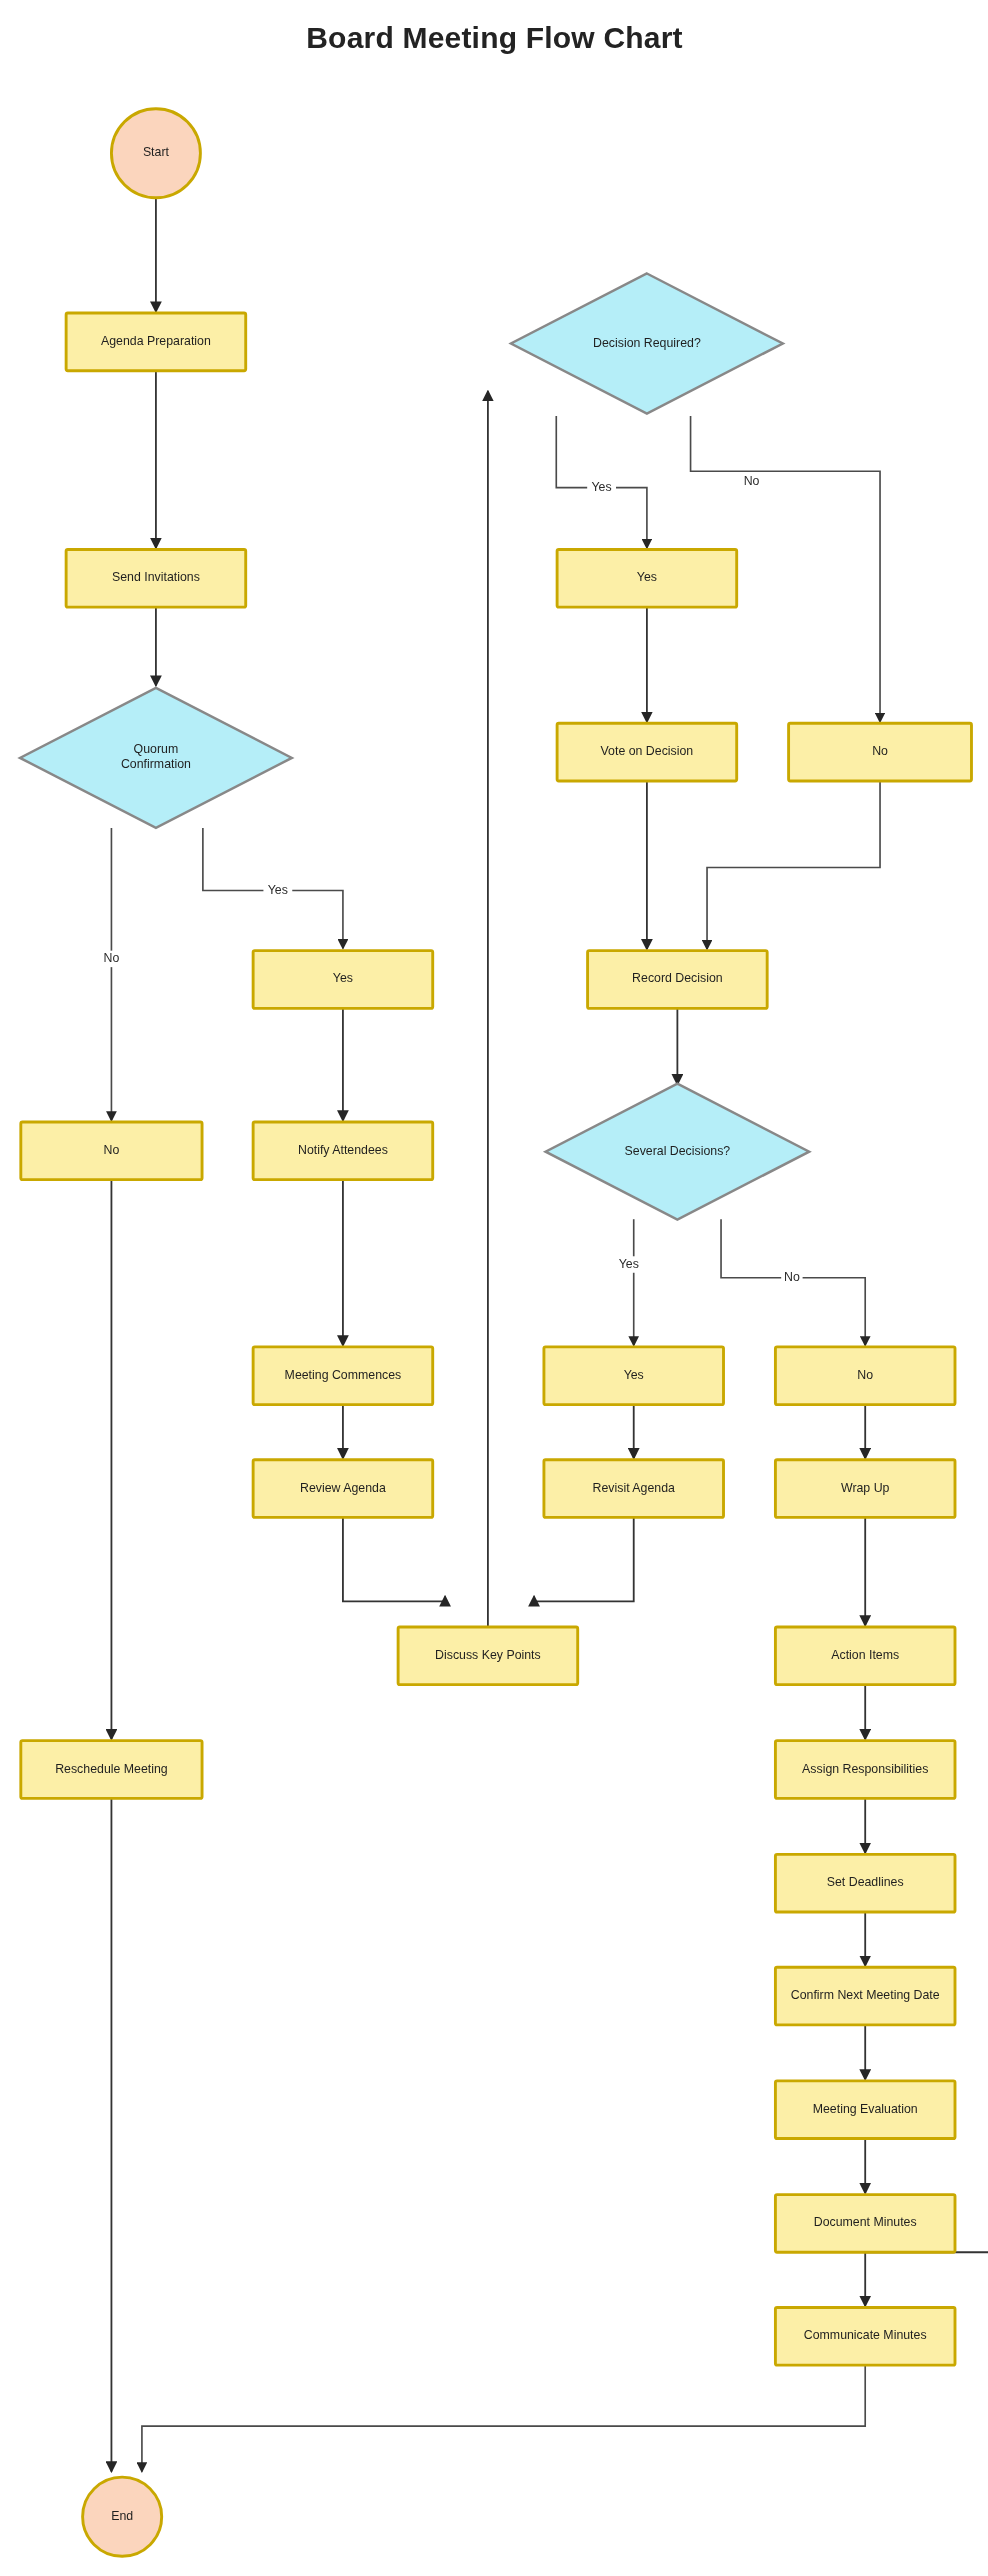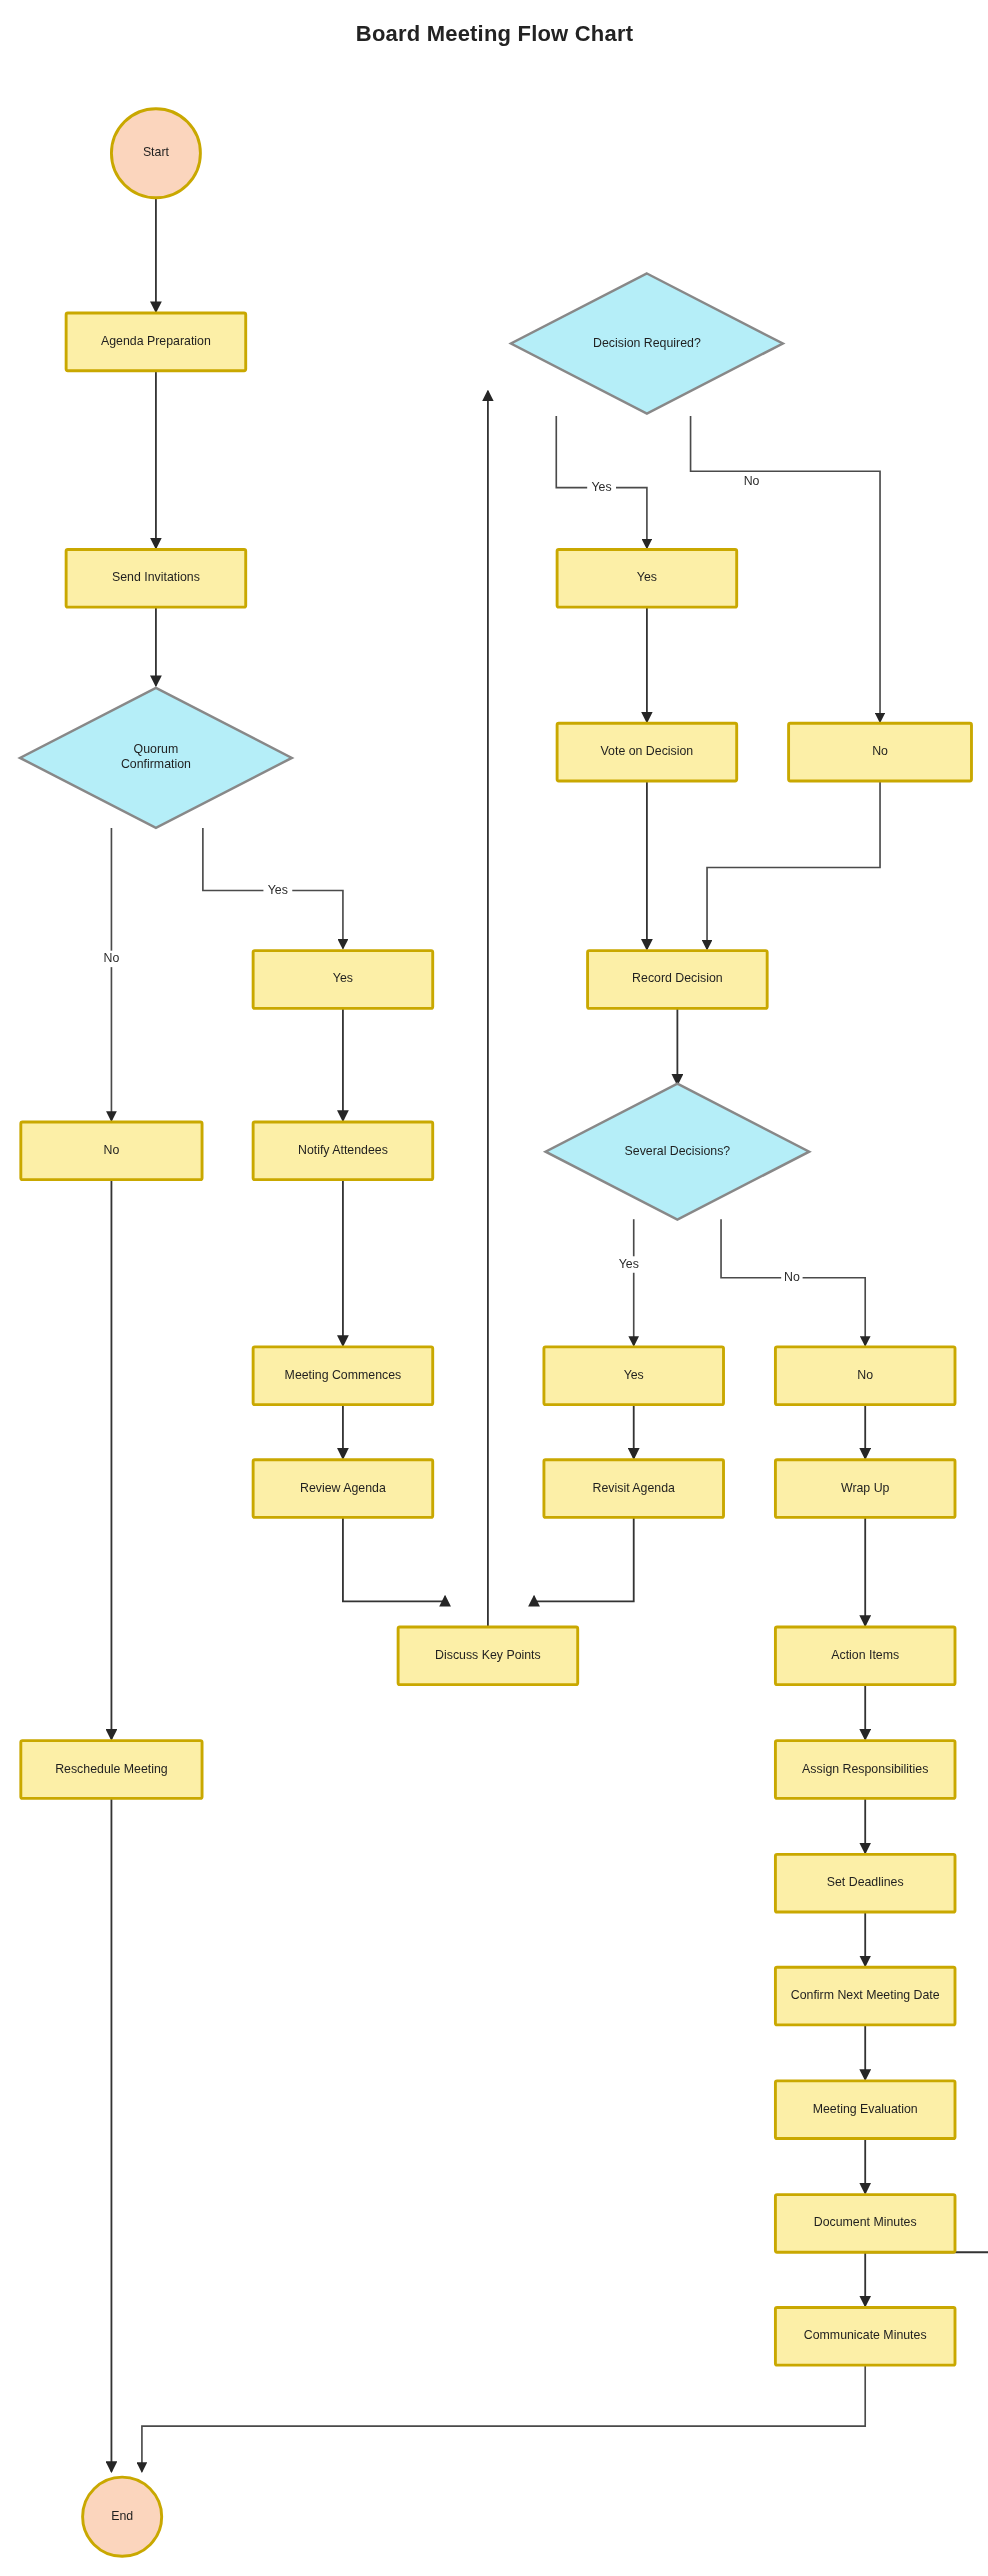--- a/index.html
+++ b/index.html
@@ -1,19 +1,19 @@
 <!DOCTYPE html>
 <html style="font-size:13px"><head>
 <meta charset="utf-8">
 <style>
   html,body{margin:0;padding:0;background:#ffffff;}
   body{width:989px;height:2576px;position:relative;font-family:"Liberation Sans",sans-serif;overflow:hidden;}
   #chart-title{
     position:absolute;left:0;top:21.4px;width:989px;text-align:center;
-    font-size:22px;font-weight:bold;color:#232323;letter-spacing:0.2px;
+    font-size:30px;font-weight:bold;color:#232323;letter-spacing:0.2px;
   }
   #flow-svg{position:absolute;left:0;top:0;width:989px;height:2576px;}
   .node-label{
     font-family:"Liberation Sans",sans-serif;font-size:15px;fill:#1f1f1f;
     text-anchor:middle;dominant-baseline:middle;
   }
   .edge-label{
     font-family:"Liberation Sans",sans-serif;font-size:15px;fill:#2b2b2b;
     text-anchor:middle;dominant-baseline:middle;
   }

